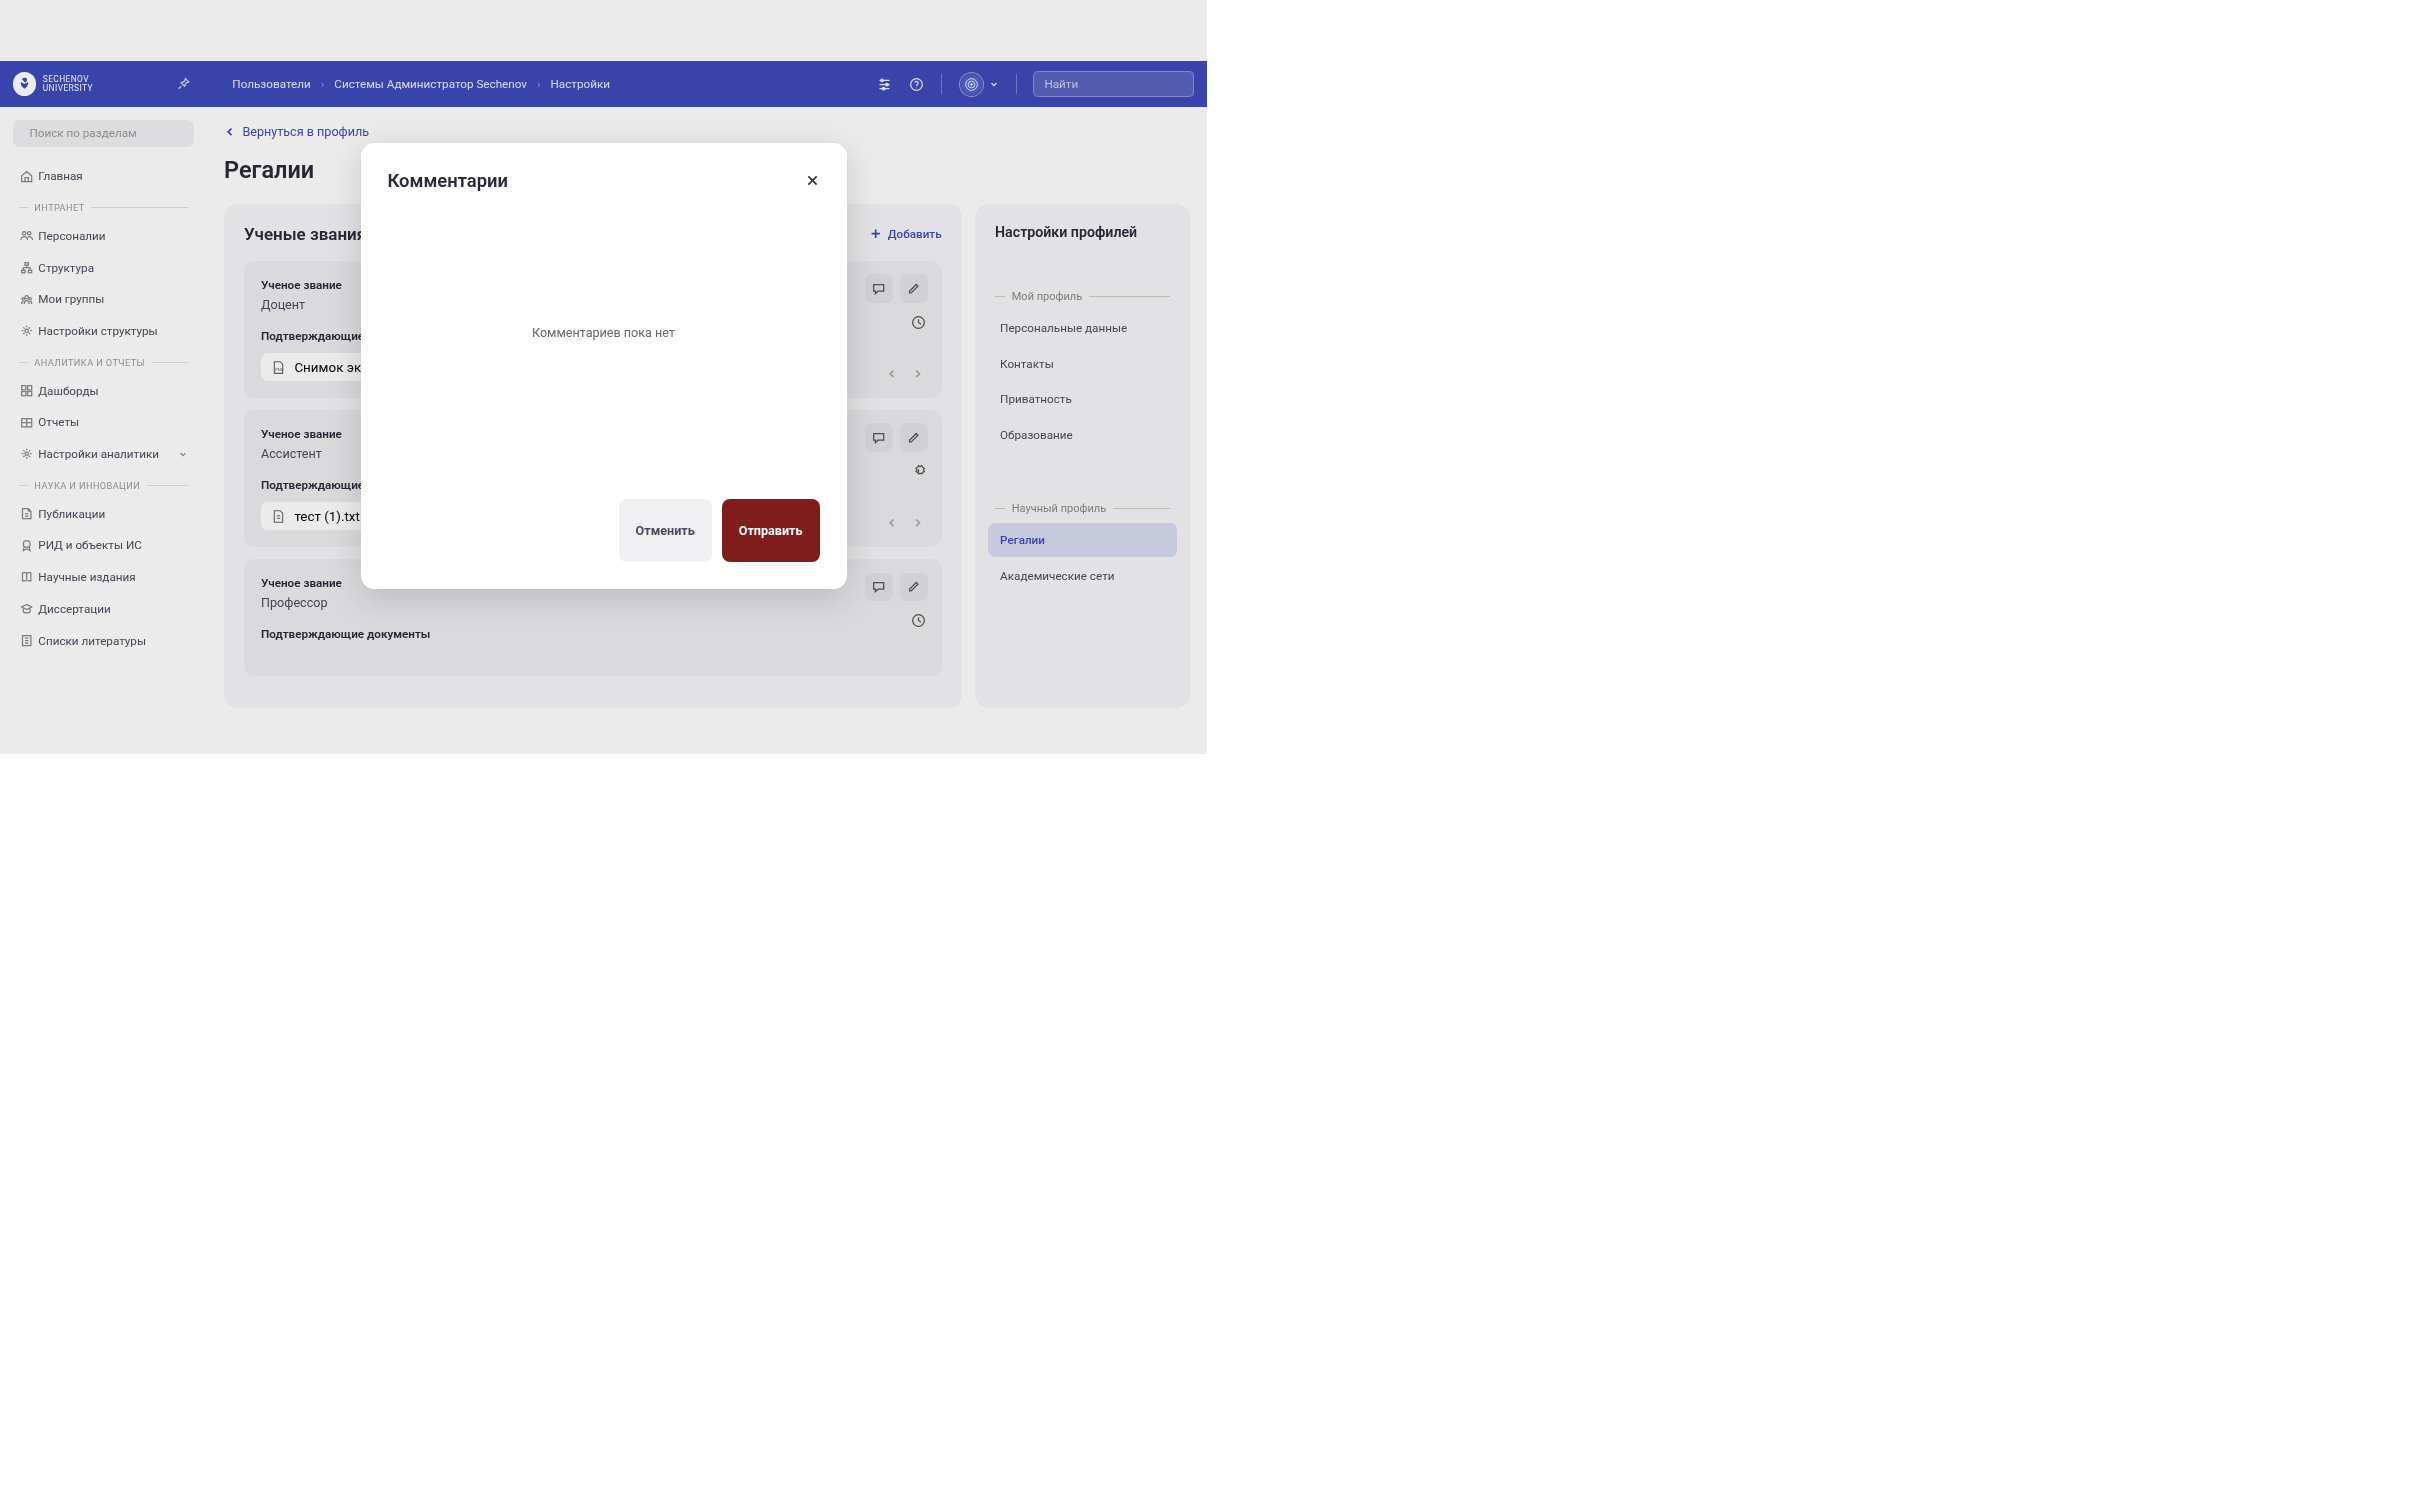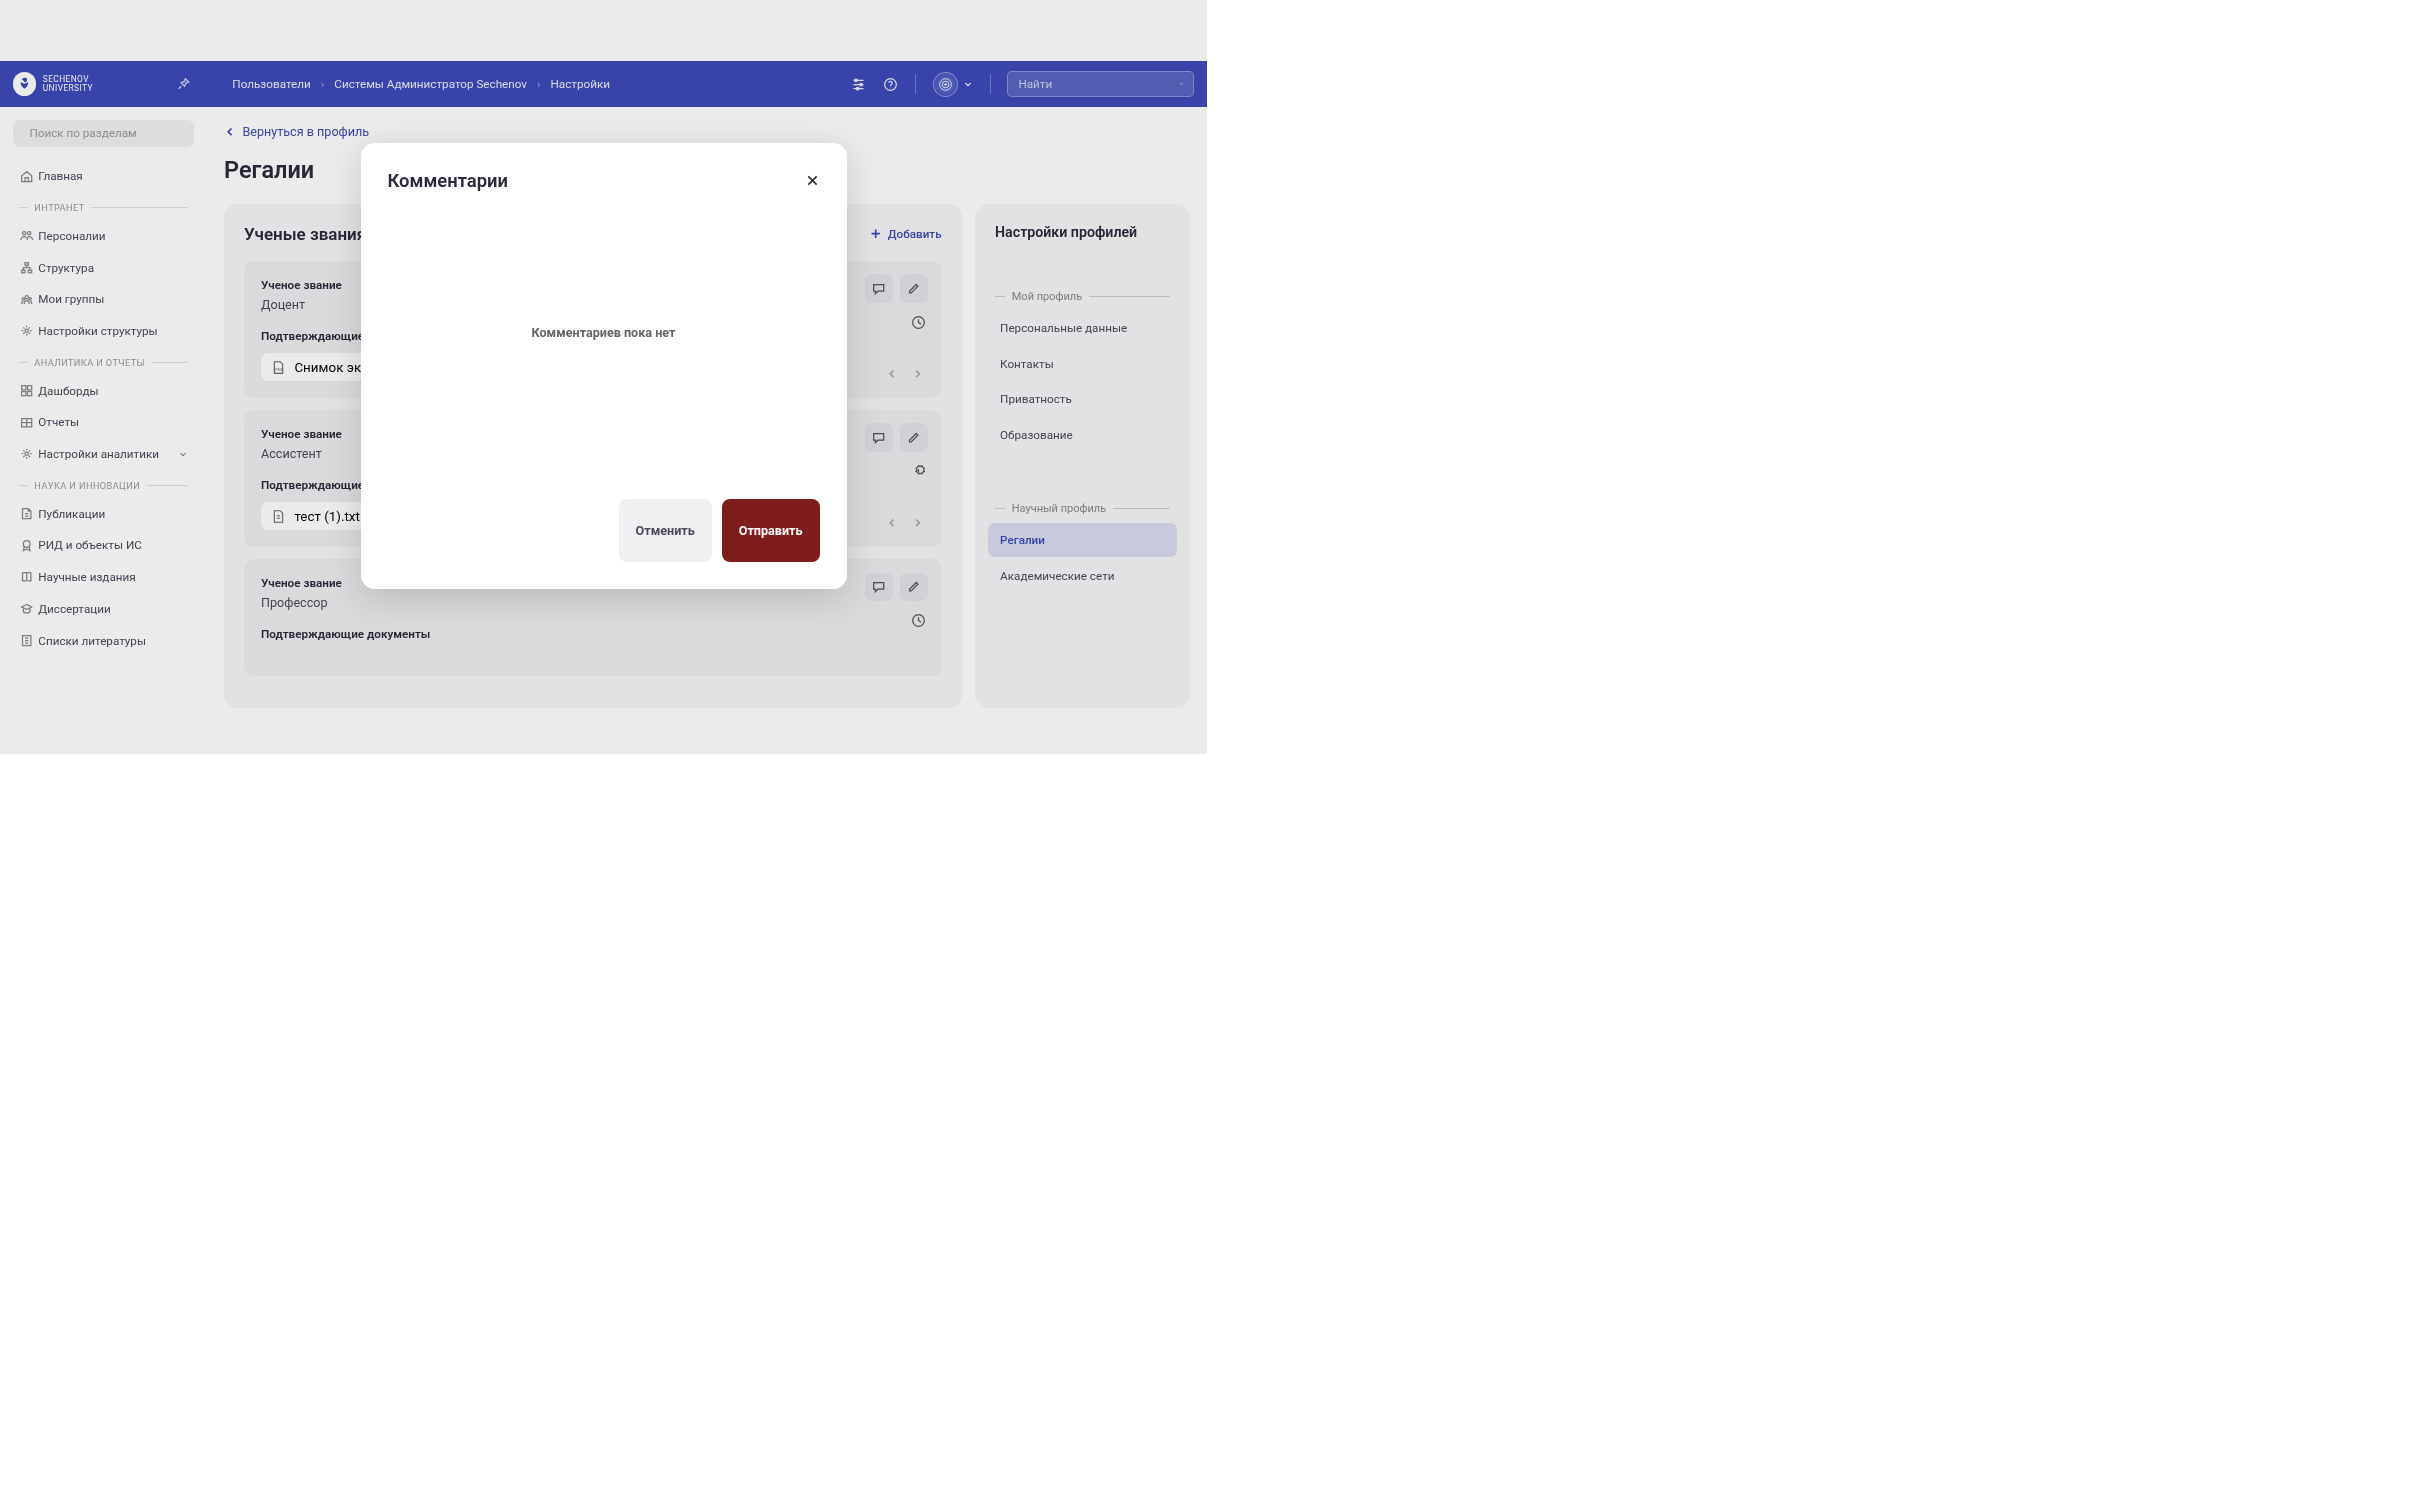--- a/index.html
+++ b/index.html
@@ -90,21 +90,21 @@
       align-items: center;
       justify-content: center;
     }
     .search-box {
       background: rgba(255,255,255,0.15);
       border: 0.8px solid rgba(255,255,255,0.3);
       border-radius: 5px;
       padding: 5px 10px;
       display: flex;
       align-items: center;
-      width: 187px;
+      width: 161px;
       gap: 6.7px;
     }
     .search-input {
       background: none;
       border: none;
       color: #fff;
       font-size: 11.7px;
       flex: 1;
       outline: none;
     }
@@ -393,21 +393,20 @@
     }
     .modal-close {
       cursor: pointer;
       color: #666;
     }
     .modal-empty {
       text-align: center;
       color: #666;
       font-size: 12.6px;
       padding: 117px 0;
-      font-weight: bold;
     }
     .modal-textarea {
       width: 100%;
       border: 1.3px solid #2a2a3a;
       border-radius: 8.4px;
       padding: 11.7px;
       font-size: 12.6px;
       resize: vertical;
       min-height: 55px;
       outline: none;

